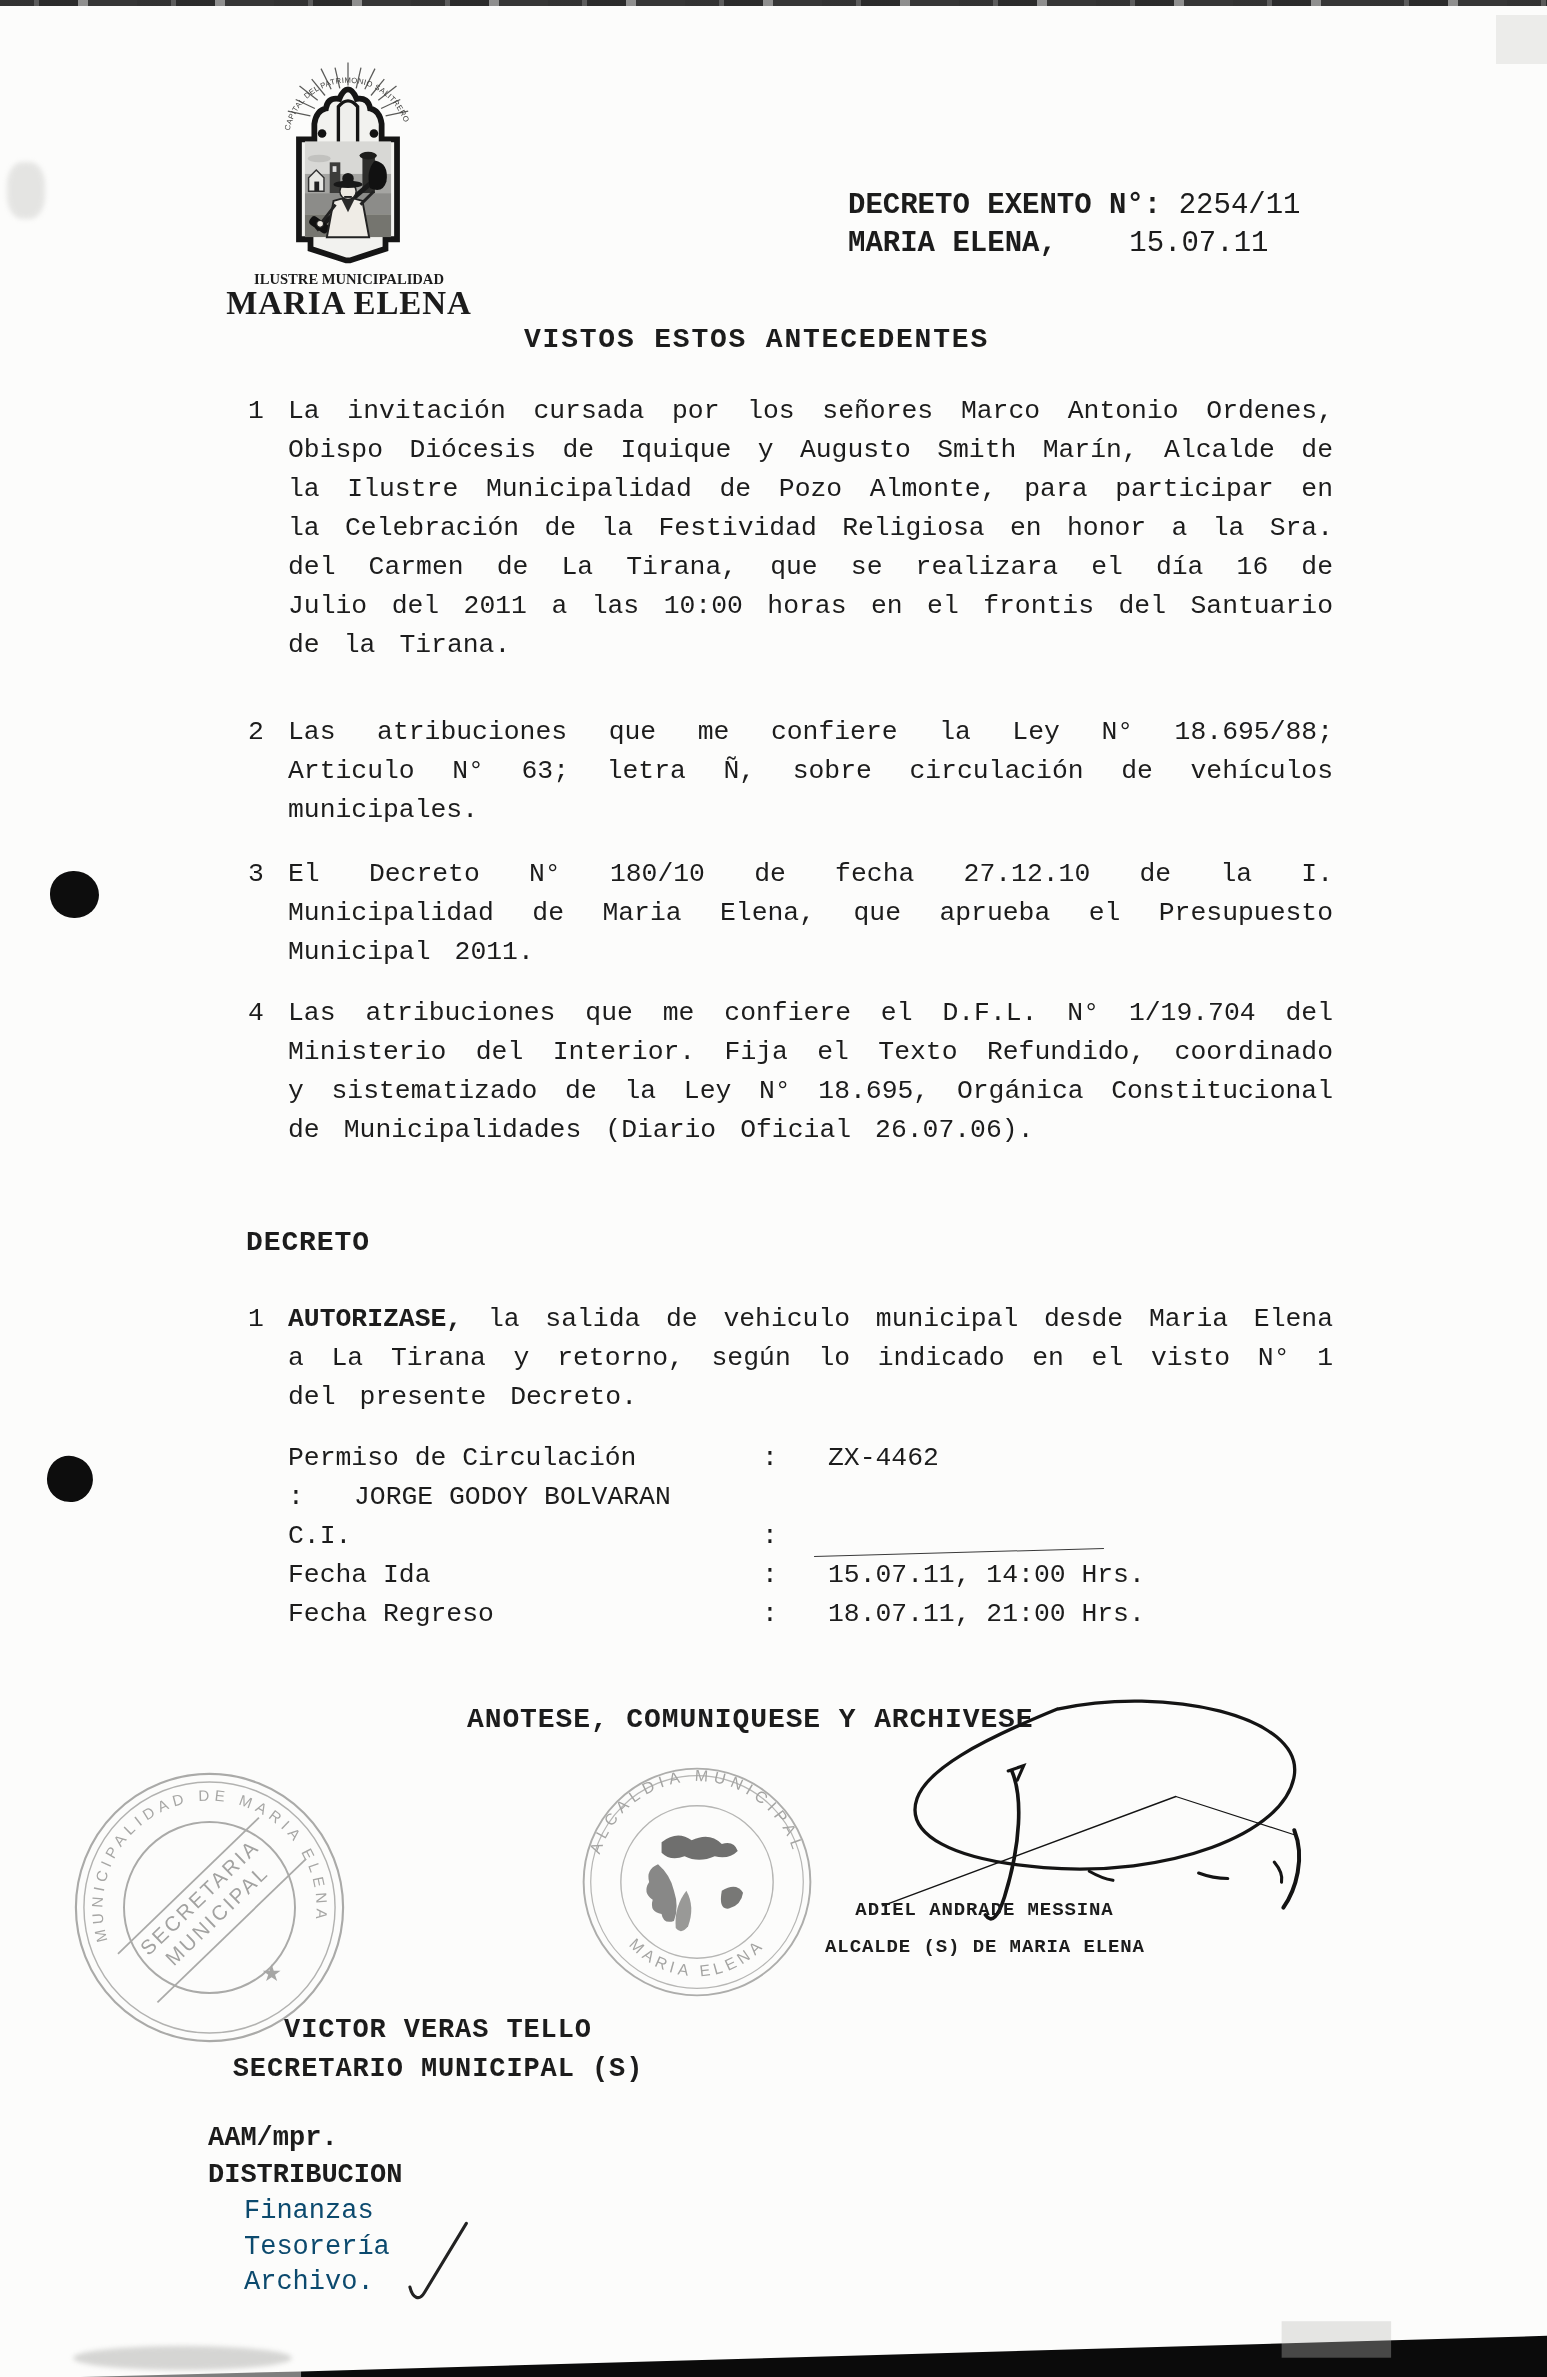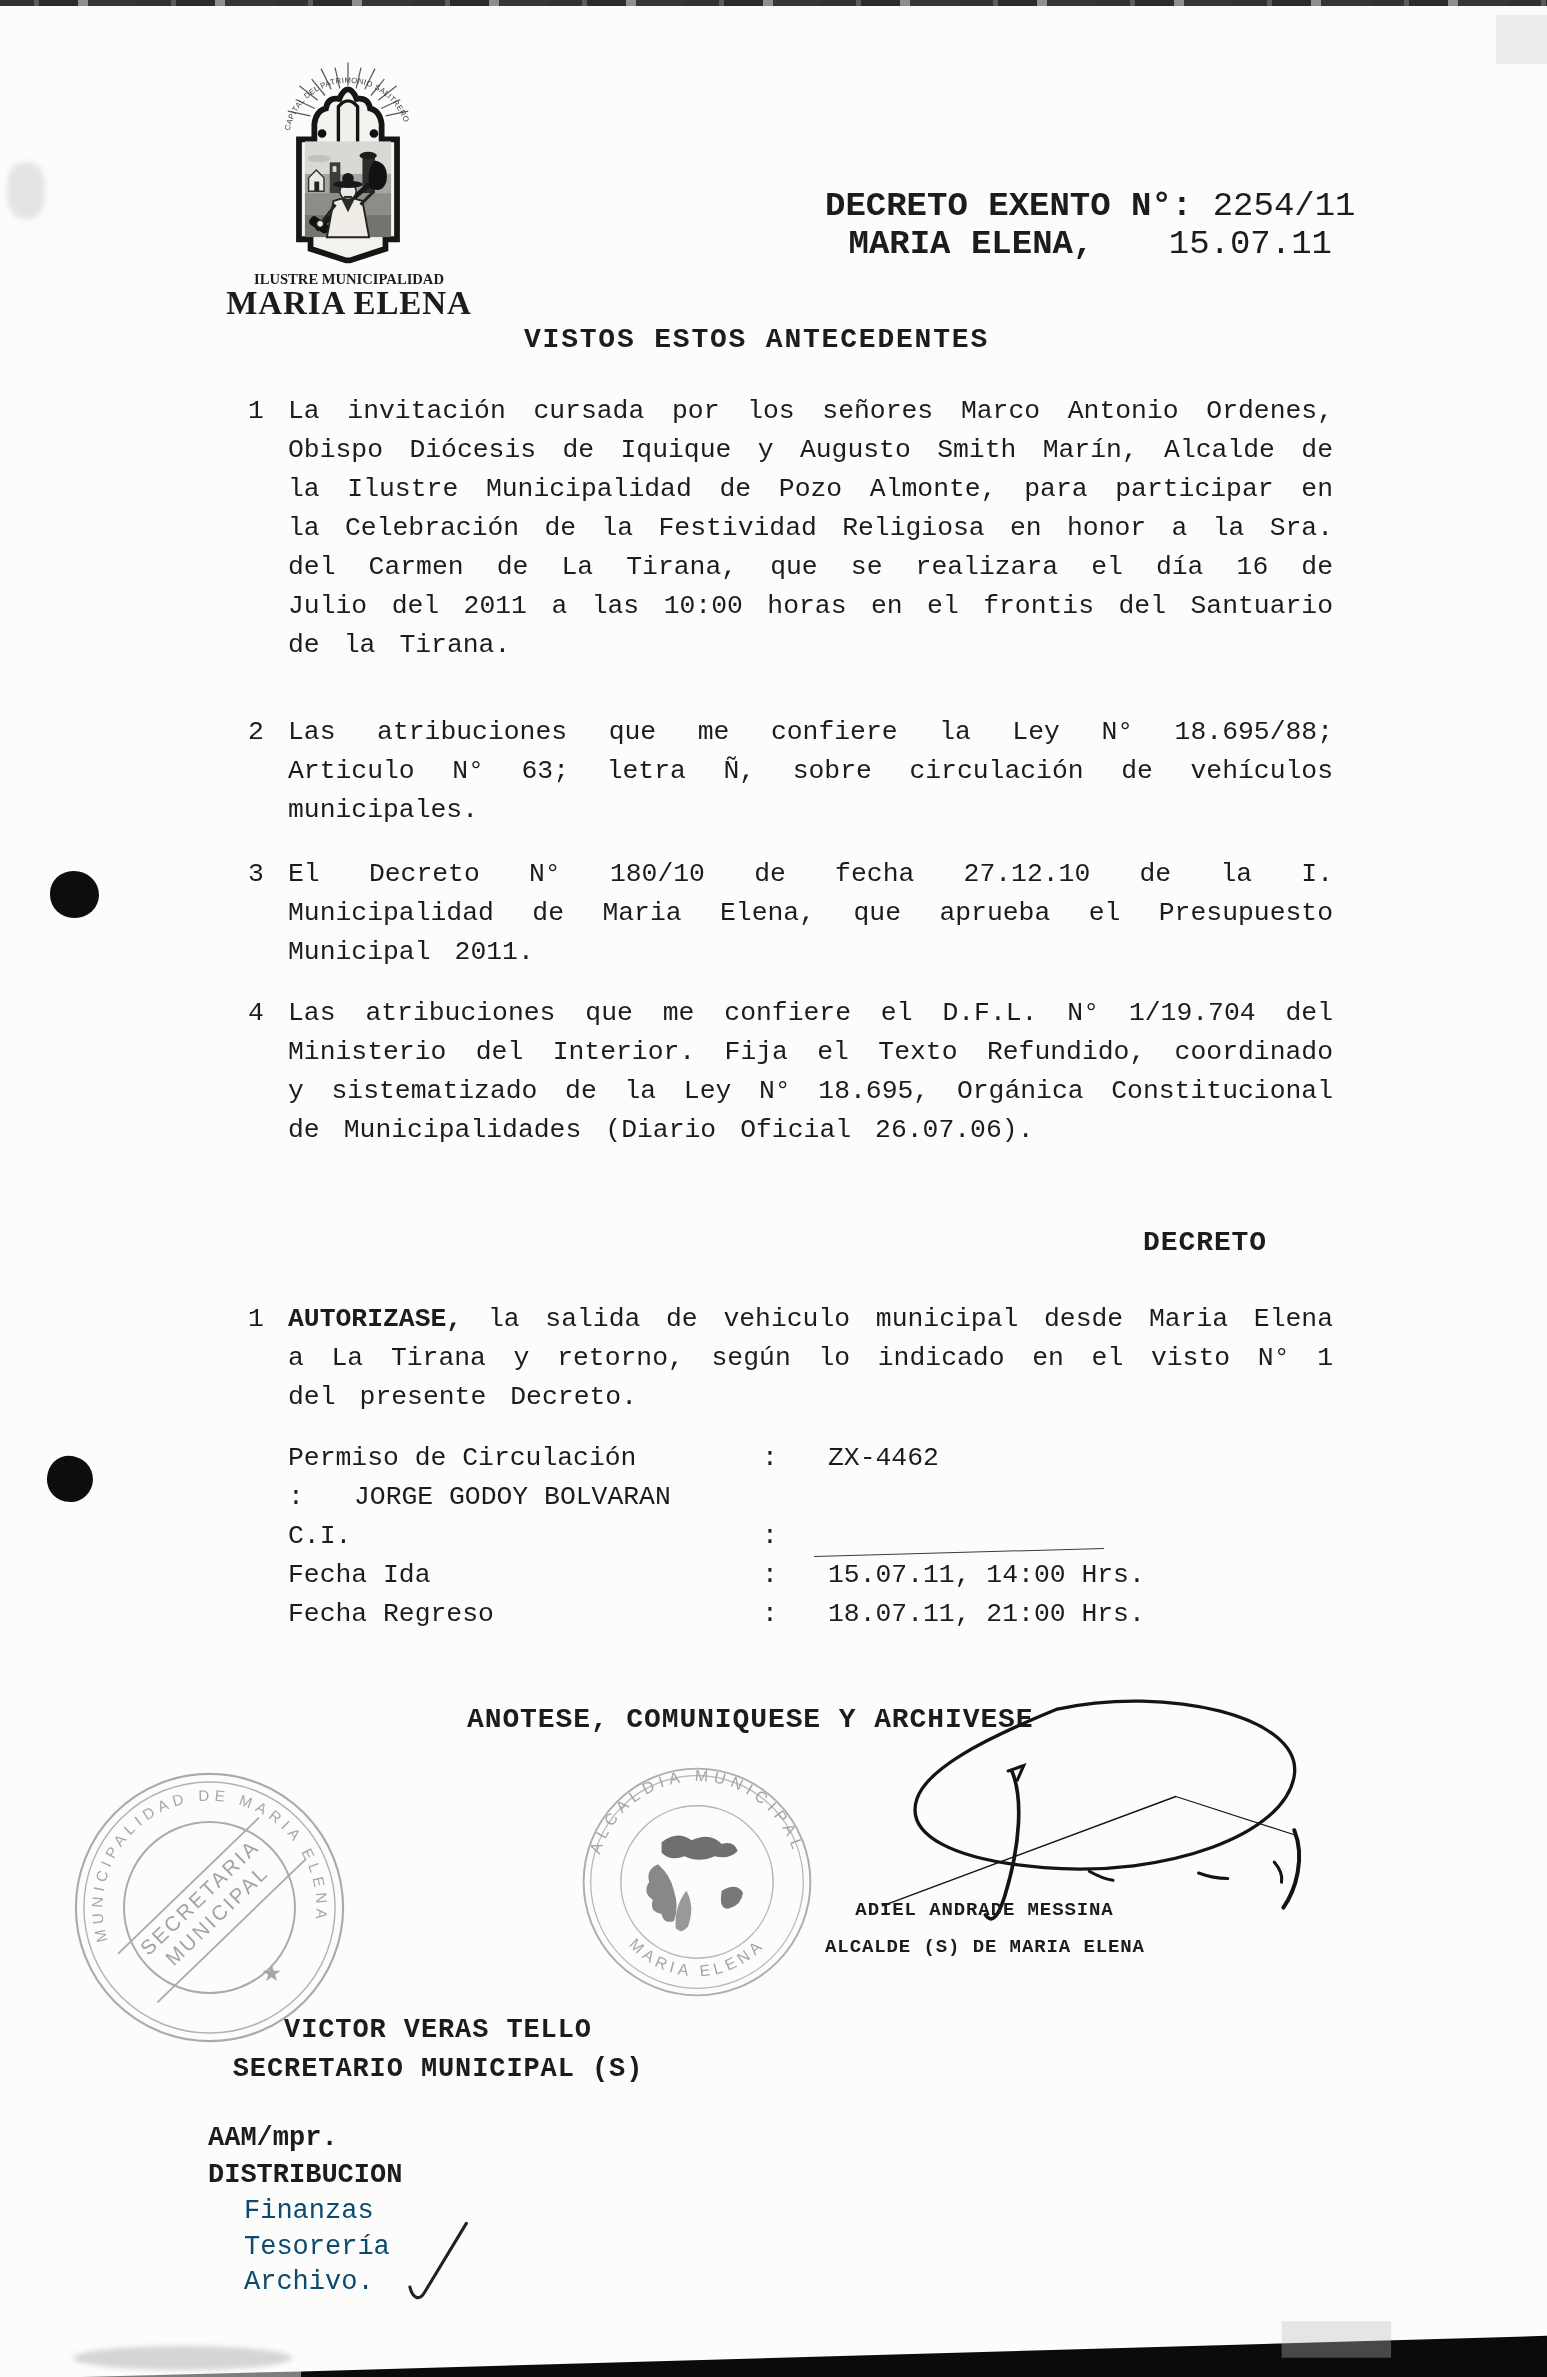--- a/index.html
+++ b/index.html
@@ -100,21 +100,21 @@
       <circle cx="85" cy="150" r="8.5" fill="#ede9e2" stroke="#222" stroke-width="1.5"></circle>
       <rect x="81" y="155" width="8" height="2" fill="#222"></rect>
       <circle cx="85" cy="137" r="6" fill="#181818"></circle>
       <ellipse cx="85" cy="143" rx="15" ry="3.8" fill="#181818"></ellipse>
     </g>
   </svg>
 
   <div class="abs stamp-text" style="left:223px;top:271px;width:252px;text-align:center;font-size:14.6px;font-weight:bold;font-family:'Liberation Serif','DejaVu Serif',serif;">ILUSTRE MUNICIPALIDAD</div>
   <div class="abs" style="left:223px;top:285px;width:252px;text-align:center;font-size:33px;font-weight:bold;font-family:'Liberation Serif','DejaVu Serif',serif;letter-spacing:0.9px;">MARIA ELENA</div>
 
-  <div class="abs" style="left:825px;top:187px;font-size:34px;line-height:38px;text-align:center;">
+  <div class="abs" style="left:848px;top:187px;font-size:29px;line-height:38px;">
     <div>
       <span class="b">DECRETO EXENTO N°:</span>
       <span>2254/11</span>
     </div>
     <div>
       <span class="b">MARIA ELENA,</span>
       <span style="margin-left:55px;">15.07.11</span>
     </div>
   </div>
 
@@ -130,21 +130,21 @@
   </div>
   <div class="abs body-text para" style="left:248px;top:855px;width:1085px;">
     <span class="pnum">3</span>
     <div class="ptext">El Decreto N° 180/10 de fecha 27.12.10 de la I. Municipalidad de Maria Elena, que aprueba el Presupuesto Municipal 2011.</div>
   </div>
   <div class="abs body-text para" style="left:248px;top:994px;width:1085px;">
     <span class="pnum">4</span>
     <div class="ptext">Las atribuciones que me confiere el D.F.L. N° 1/19.704 del Ministerio del Interior.  Fija el Texto Refundido, coordinado y sistematizado de la Ley N° 18.695, Orgánica Constitucional de Municipalidades (Diario Oficial 26.07.06).</div>
   </div>
 
-  <div class="abs heading" style="left:246px;top:1227px;width:1021px;text-align:right;letter-spacing:0.9px;">DECRETO</div>
+  <div class="abs heading" style="left:246px;top:1227px;width:1021px;text-align:left;letter-spacing:0.9px;">DECRETO</div>
 
   <div class="abs body-text para" style="left:248px;top:1300px;width:1085px;">
     <span class="pnum">1</span>
     <div class="ptext"><span class="b">AUTORIZASE,</span> <span>la salida de vehiculo municipal desde Maria Elena a La Tirana y retorno, según lo indicado en el visto N° 1 del presente Decreto.</span></div>
   </div>
 
   <div class="abs" style="left:288px;top:1439px;font-size:26.4px;line-height:39px;">
     <div style="display:flex;">
       <span style="width:474px;">Permiso de Circulación</span>
       <span style="width:66px;">:</span>

